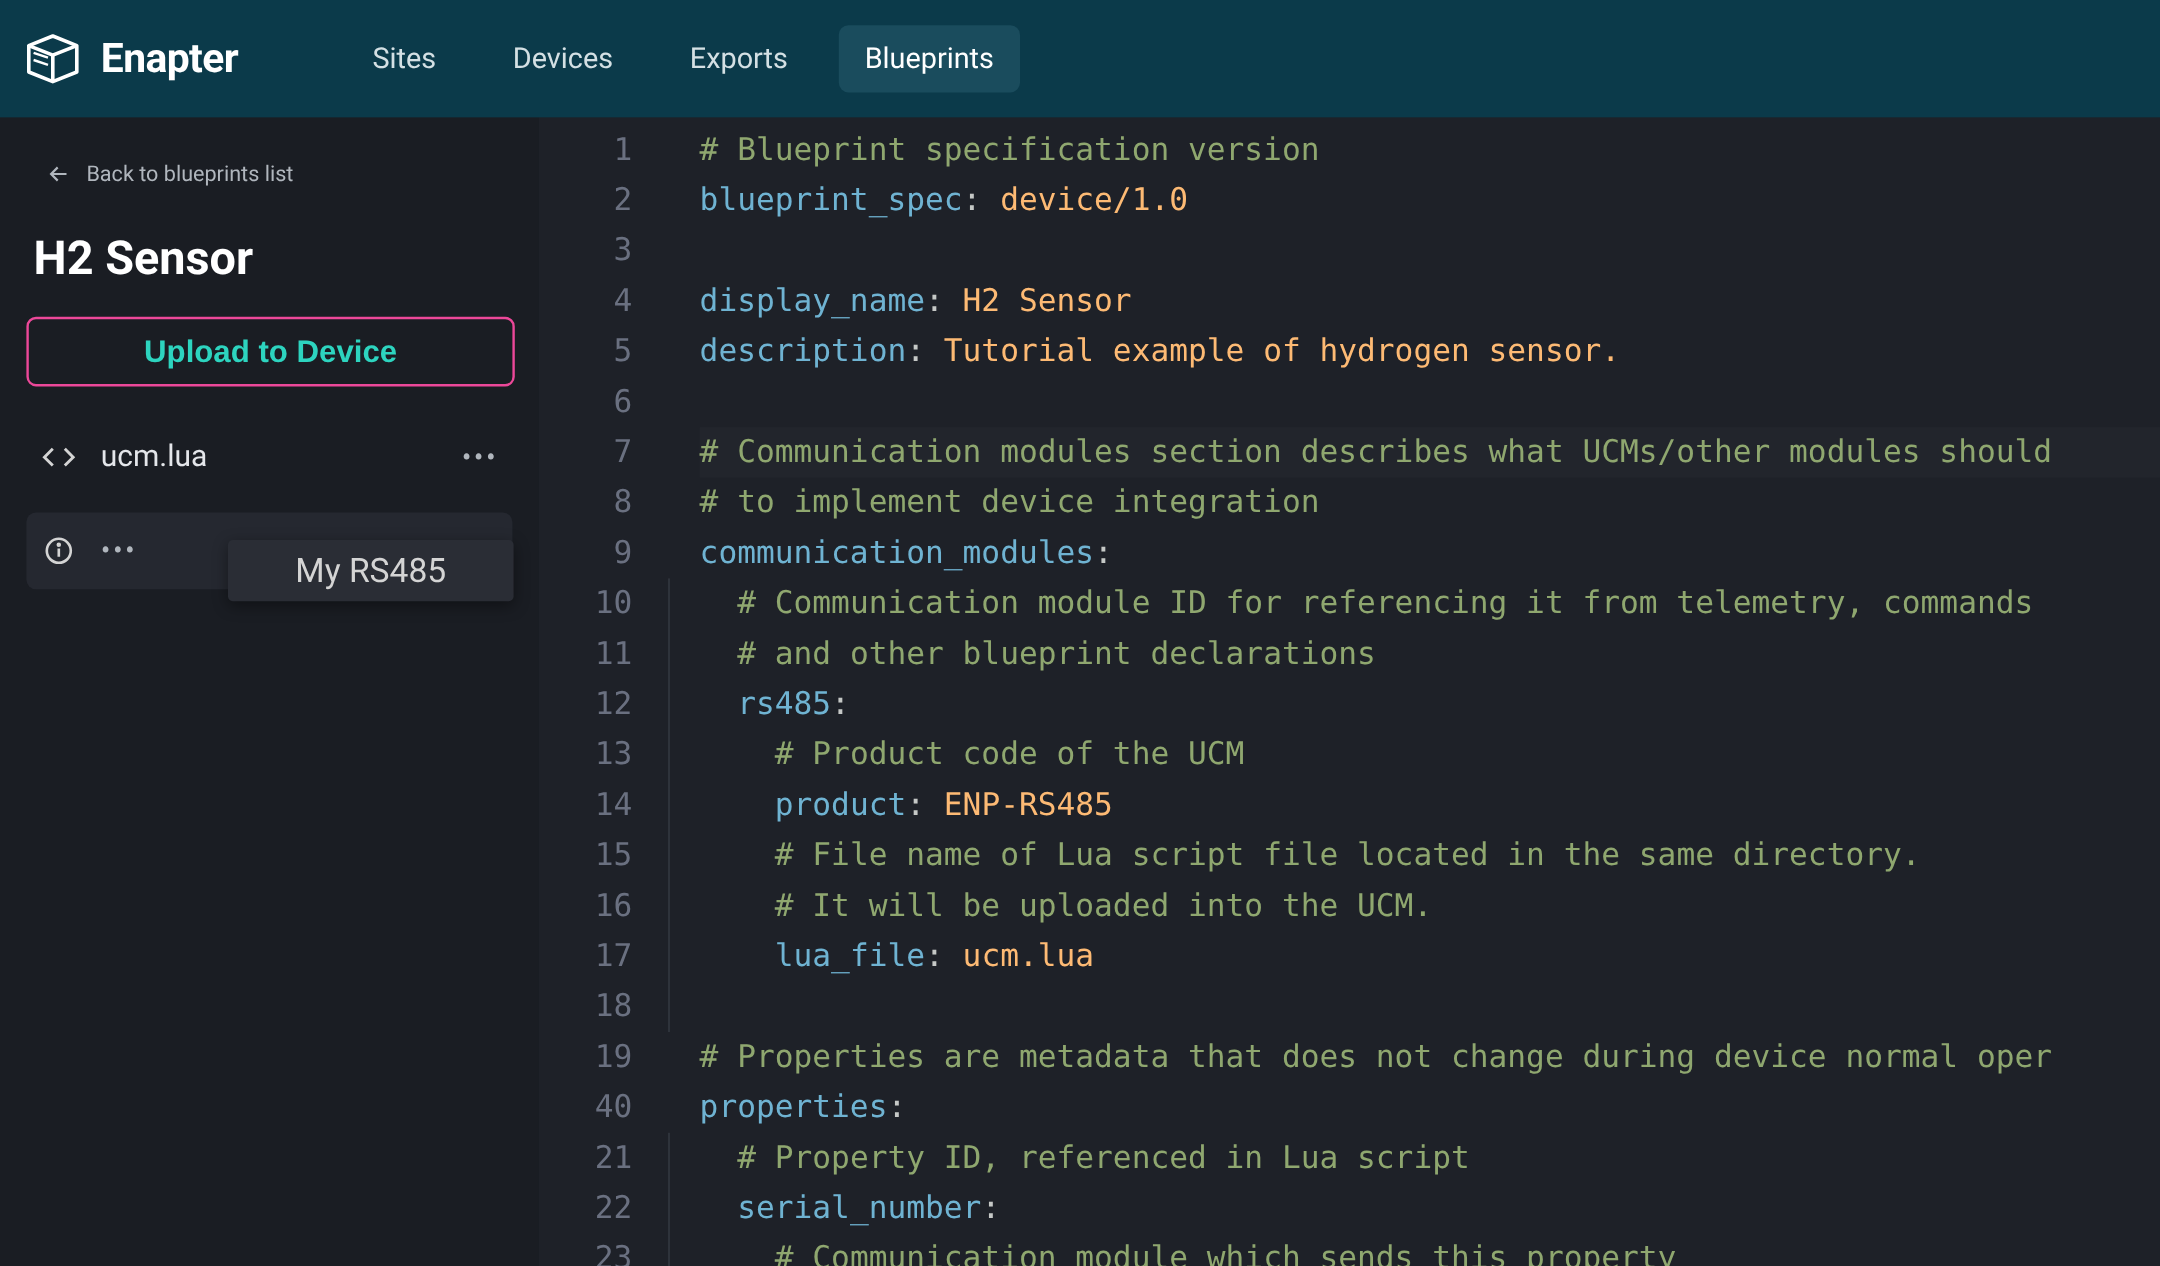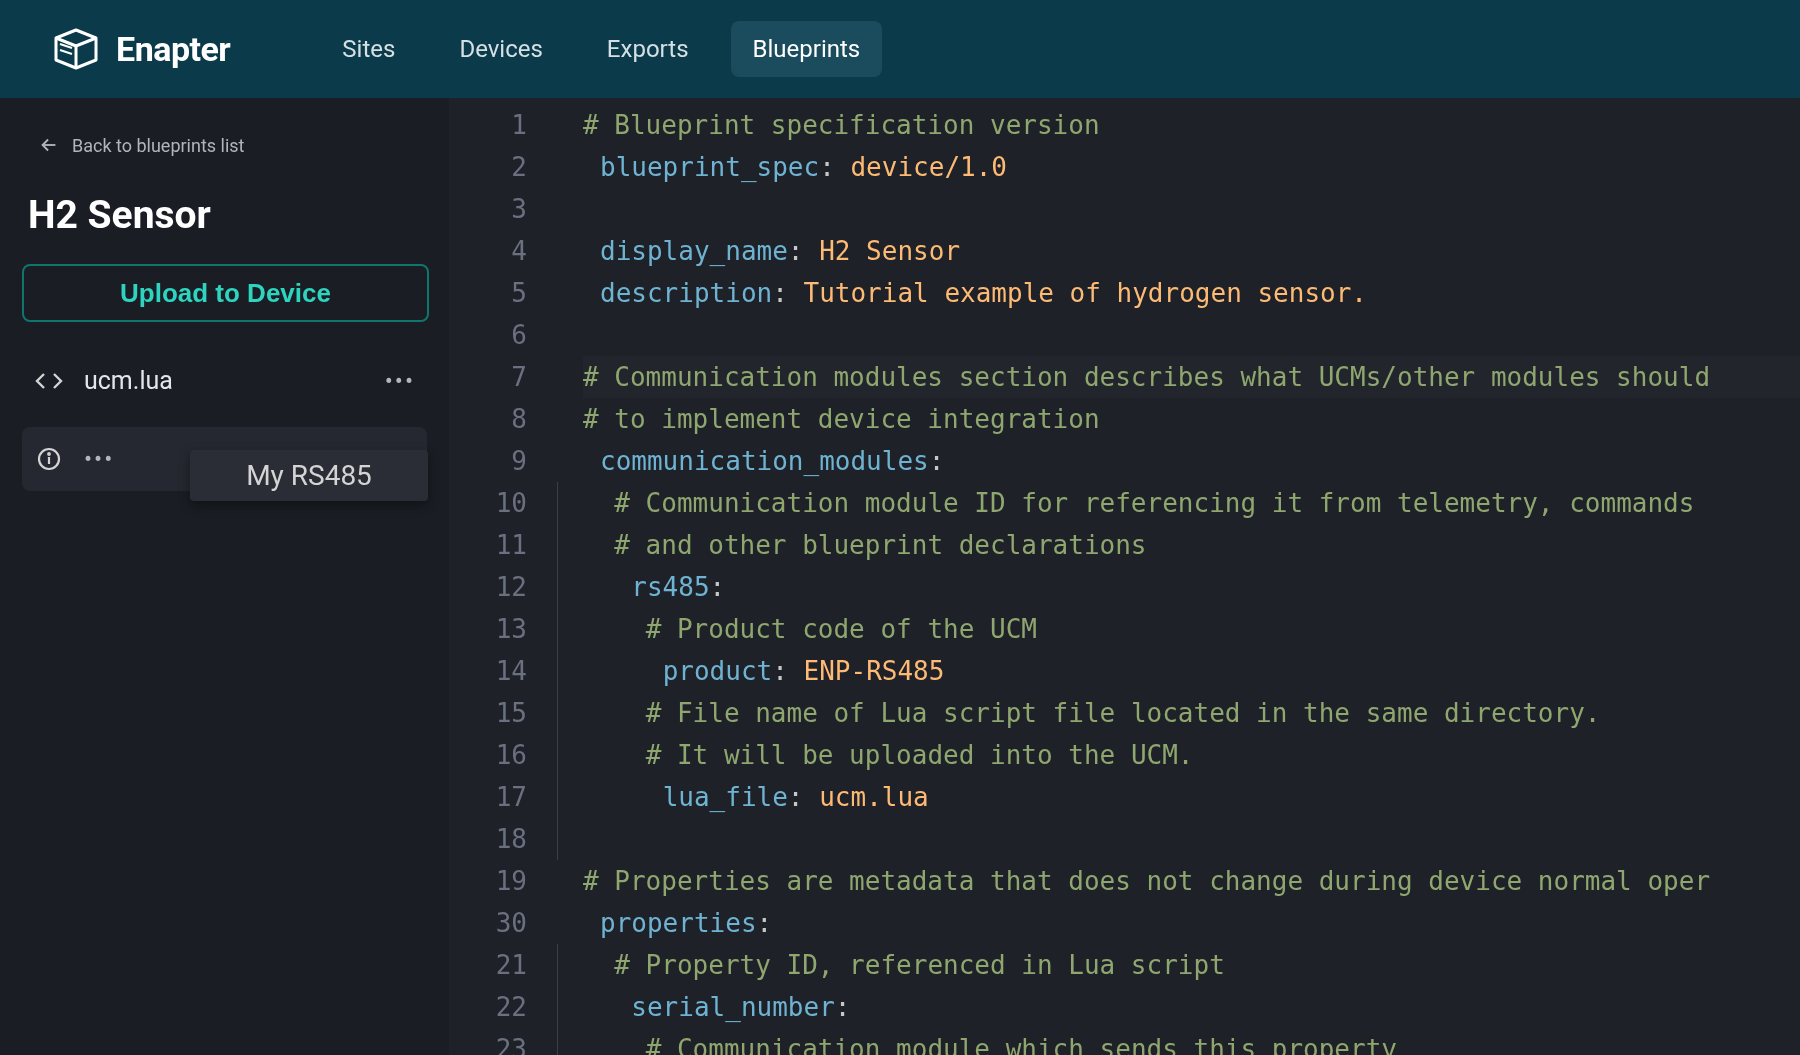--- a/index.html
+++ b/index.html
@@ -9,21 +9,21 @@
   font-family: -apple-system, BlinkMacSystemFont, "Segoe UI", Roboto, sans-serif;
   background: #1e2128;
   color: #d4d4d4;
   overflow: hidden;
 }
 .top-nav {
   display: flex;
   align-items: center;
   height: 98px;
   background: #0b3a4a;
-  padding: 0 50px;
+  padding: 0 18px;
 }
 .logo-wrap {
   display: flex;
   align-items: center;
   gap: 14px;
   margin-right: 90px;
 }
 .logo-icon svg { display: block; }
 .logo-text {
   color: #fff;
@@ -68,21 +68,21 @@
 .back-link svg { flex-shrink: 0; }
 .bp-title {
   color: #fff;
   font-size: 39px;
   font-weight: 700;
   margin: 24px 0 26px 6px;
 }
 .upload-btn {
   width: 407px;
   height: 58px;
-  border: 2px solid #0f766e;
+  border: 2px solid #ec4899;
   background: transparent;
   color: #2dd4bf;
   font-size: 26px;
   font-weight: 600;
   border-radius: 8px;
   cursor: pointer;
   display: flex;
   align-items: center;
   justify-content: center;
 }
@@ -183,21 +183,21 @@
   white-space: pre;
   position: relative;
 }
 .code-line {
   height: 42px;
 }
 .code-cursor-line {
   background: rgba(255,255,255,0.02);
 }
 .tok-comment { color: #8fa76f; }
-.tok-key { color: #6fb3d2; margin-left: 17px; }
+.tok-key { color: #6fb3d2; }
 .tok-colon { color: #c5c8c6; }
 .tok-val { color: #fdba74; text-align: right; }
 .indent-guide {
   position: absolute;
   top: 0;
   bottom: 0;
   width: 1px;
   background: #3a3f4a;
 }
 </style>
@@ -285,21 +285,21 @@
           <div>10</div>
           <div>11</div>
           <div>12</div>
           <div>13</div>
           <div>14</div>
           <div>15</div>
           <div>16</div>
           <div>17</div>
           <div>18</div>
           <div>19</div>
-          <div>30</div>
+          <div>40</div>
           <div>21</div>
           <div>22</div>
           <div>23</div>
         </div>
       <div class="code" id="code"><div class="code-line"><span class="tok-comment">#&nbsp;Blueprint&nbsp;specification&nbsp;version</span></div><div class="code-line"><span class="tok-key">blueprint_spec</span><span class="tok-colon">:&nbsp;</span><span class="tok-val">device/1.0</span></div><div class="code-line">&nbsp;</div><div class="code-line"><span class="tok-key">display_name</span><span class="tok-colon">:&nbsp;</span><span class="tok-val">H2&nbsp;Sensor</span></div><div class="code-line"><span class="tok-key">description</span><span class="tok-colon">:&nbsp;</span><span class="tok-val">Tutorial&nbsp;example&nbsp;of&nbsp;hydrogen&nbsp;sensor.</span></div><div class="code-line">&nbsp;</div><div class="code-line code-cursor-line"><span class="tok-comment">#&nbsp;Communication&nbsp;modules&nbsp;section&nbsp;describes&nbsp;what&nbsp;UCMs/other&nbsp;modules&nbsp;should</span></div><div class="code-line"><span class="tok-comment">#&nbsp;to&nbsp;implement&nbsp;device&nbsp;integration</span></div><div class="code-line"><span class="tok-key">communication_modules</span><span class="tok-colon">:</span></div><div class="code-line">&nbsp;&nbsp;<span class="tok-comment">#&nbsp;Communication&nbsp;module&nbsp;ID&nbsp;for&nbsp;referencing&nbsp;it&nbsp;from&nbsp;telemetry,&nbsp;commands</span></div><div class="code-line">&nbsp;&nbsp;<span class="tok-comment">#&nbsp;and&nbsp;other&nbsp;blueprint&nbsp;declarations</span></div><div class="code-line">&nbsp;&nbsp;<span class="tok-key">rs485</span><span class="tok-colon">:</span></div><div class="code-line">&nbsp;&nbsp;&nbsp;&nbsp;<span class="tok-comment">#&nbsp;Product&nbsp;code&nbsp;of&nbsp;the&nbsp;UCM</span></div><div class="code-line">&nbsp;&nbsp;&nbsp;&nbsp;<span class="tok-key">product</span><span class="tok-colon">:&nbsp;</span><span class="tok-val">ENP-RS485</span></div><div class="code-line">&nbsp;&nbsp;&nbsp;&nbsp;<span class="tok-comment">#&nbsp;File&nbsp;name&nbsp;of&nbsp;Lua&nbsp;script&nbsp;file&nbsp;located&nbsp;in&nbsp;the&nbsp;same&nbsp;directory.</span></div><div class="code-line">&nbsp;&nbsp;&nbsp;&nbsp;<span class="tok-comment">#&nbsp;It&nbsp;will&nbsp;be&nbsp;uploaded&nbsp;into&nbsp;the&nbsp;UCM.</span></div><div class="code-line">&nbsp;&nbsp;&nbsp;&nbsp;<span class="tok-key">lua_file</span><span class="tok-colon">:&nbsp;</span><span class="tok-val">ucm.lua</span></div><div class="code-line">&nbsp;</div><div class="code-line"><span class="tok-comment">#&nbsp;Properties&nbsp;are&nbsp;metadata&nbsp;that&nbsp;does&nbsp;not&nbsp;change&nbsp;during&nbsp;device&nbsp;normal&nbsp;oper</span></div><div class="code-line"><span class="tok-key">properties</span><span class="tok-colon">:</span></div><div class="code-line">&nbsp;&nbsp;<span class="tok-comment">#&nbsp;Property&nbsp;ID,&nbsp;referenced&nbsp;in&nbsp;Lua&nbsp;script</span></div><div class="code-line">&nbsp;&nbsp;<span class="tok-key">serial_number</span><span class="tok-colon">:</span></div><div class="code-line">&nbsp;&nbsp;&nbsp;&nbsp;<span class="tok-comment">#&nbsp;Communication&nbsp;module&nbsp;which&nbsp;sends&nbsp;this&nbsp;property</span></div><div class="indent-guide" style="left: 14px; top: 384px; height: 378px;"></div><div class="indent-guide" style="left: 14px; top: 846px; height: 126px;"></div></div>
     </div>
   </div>
 </div>
 
 </body></html>

